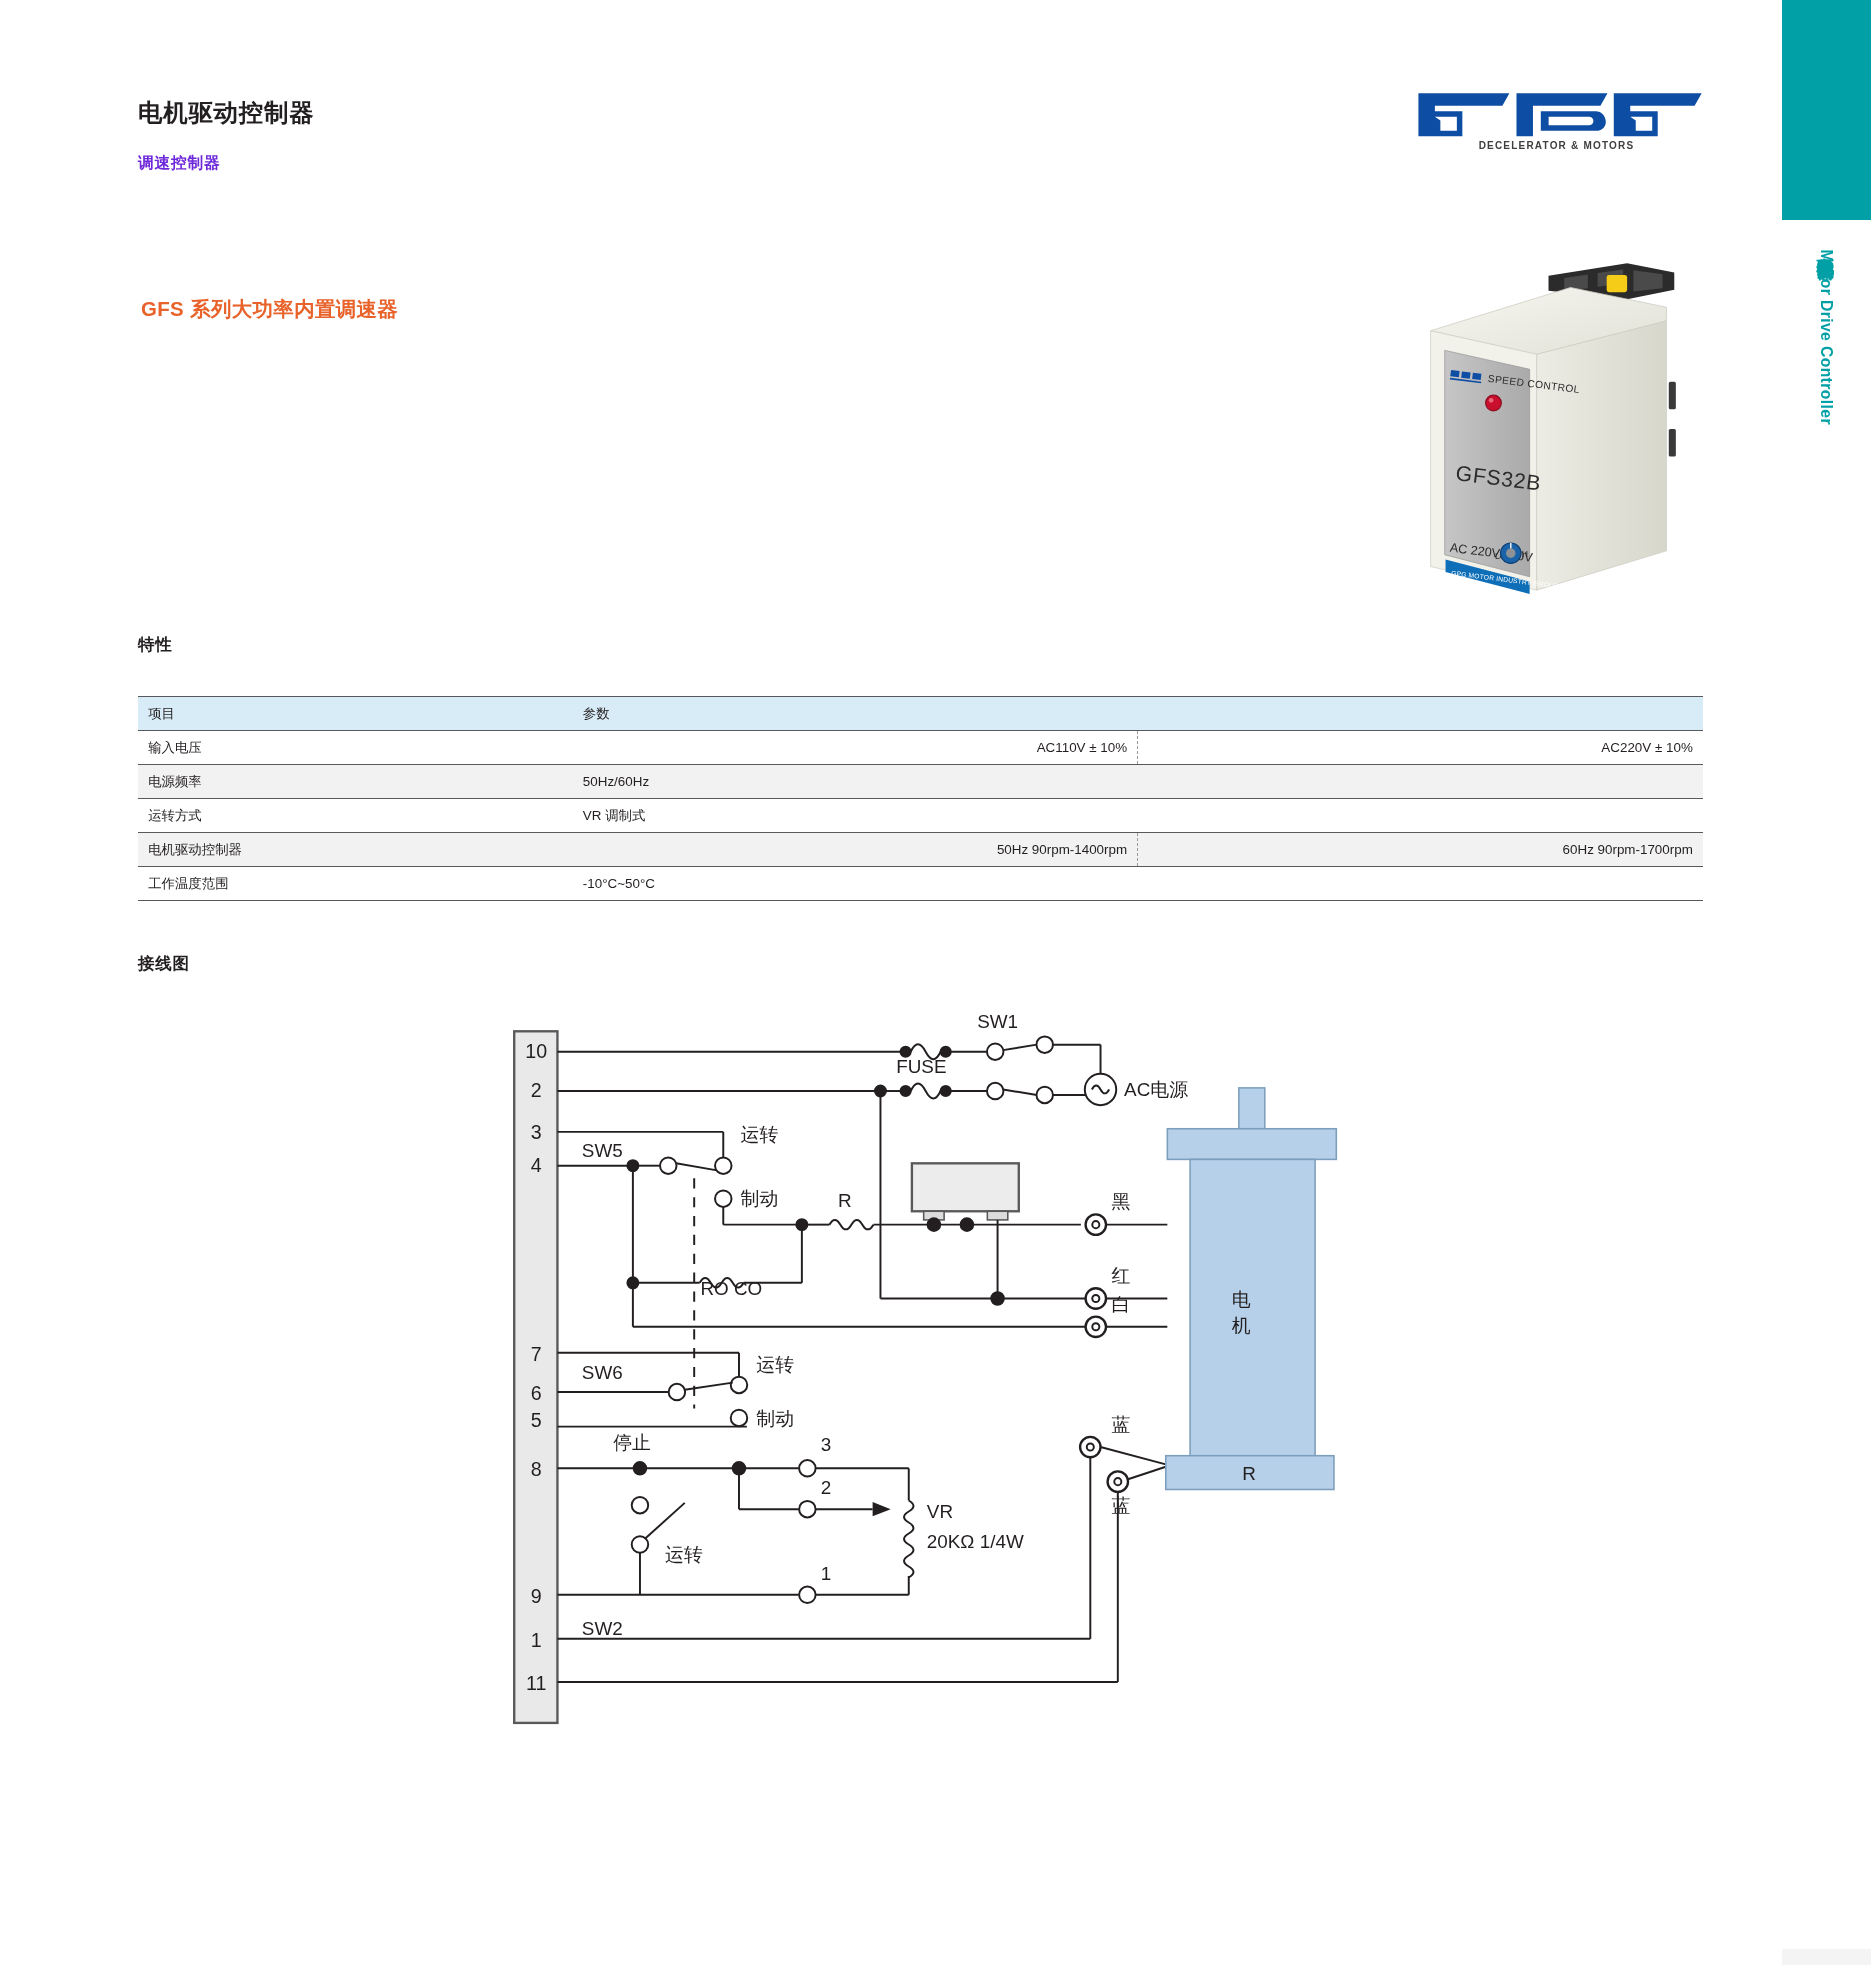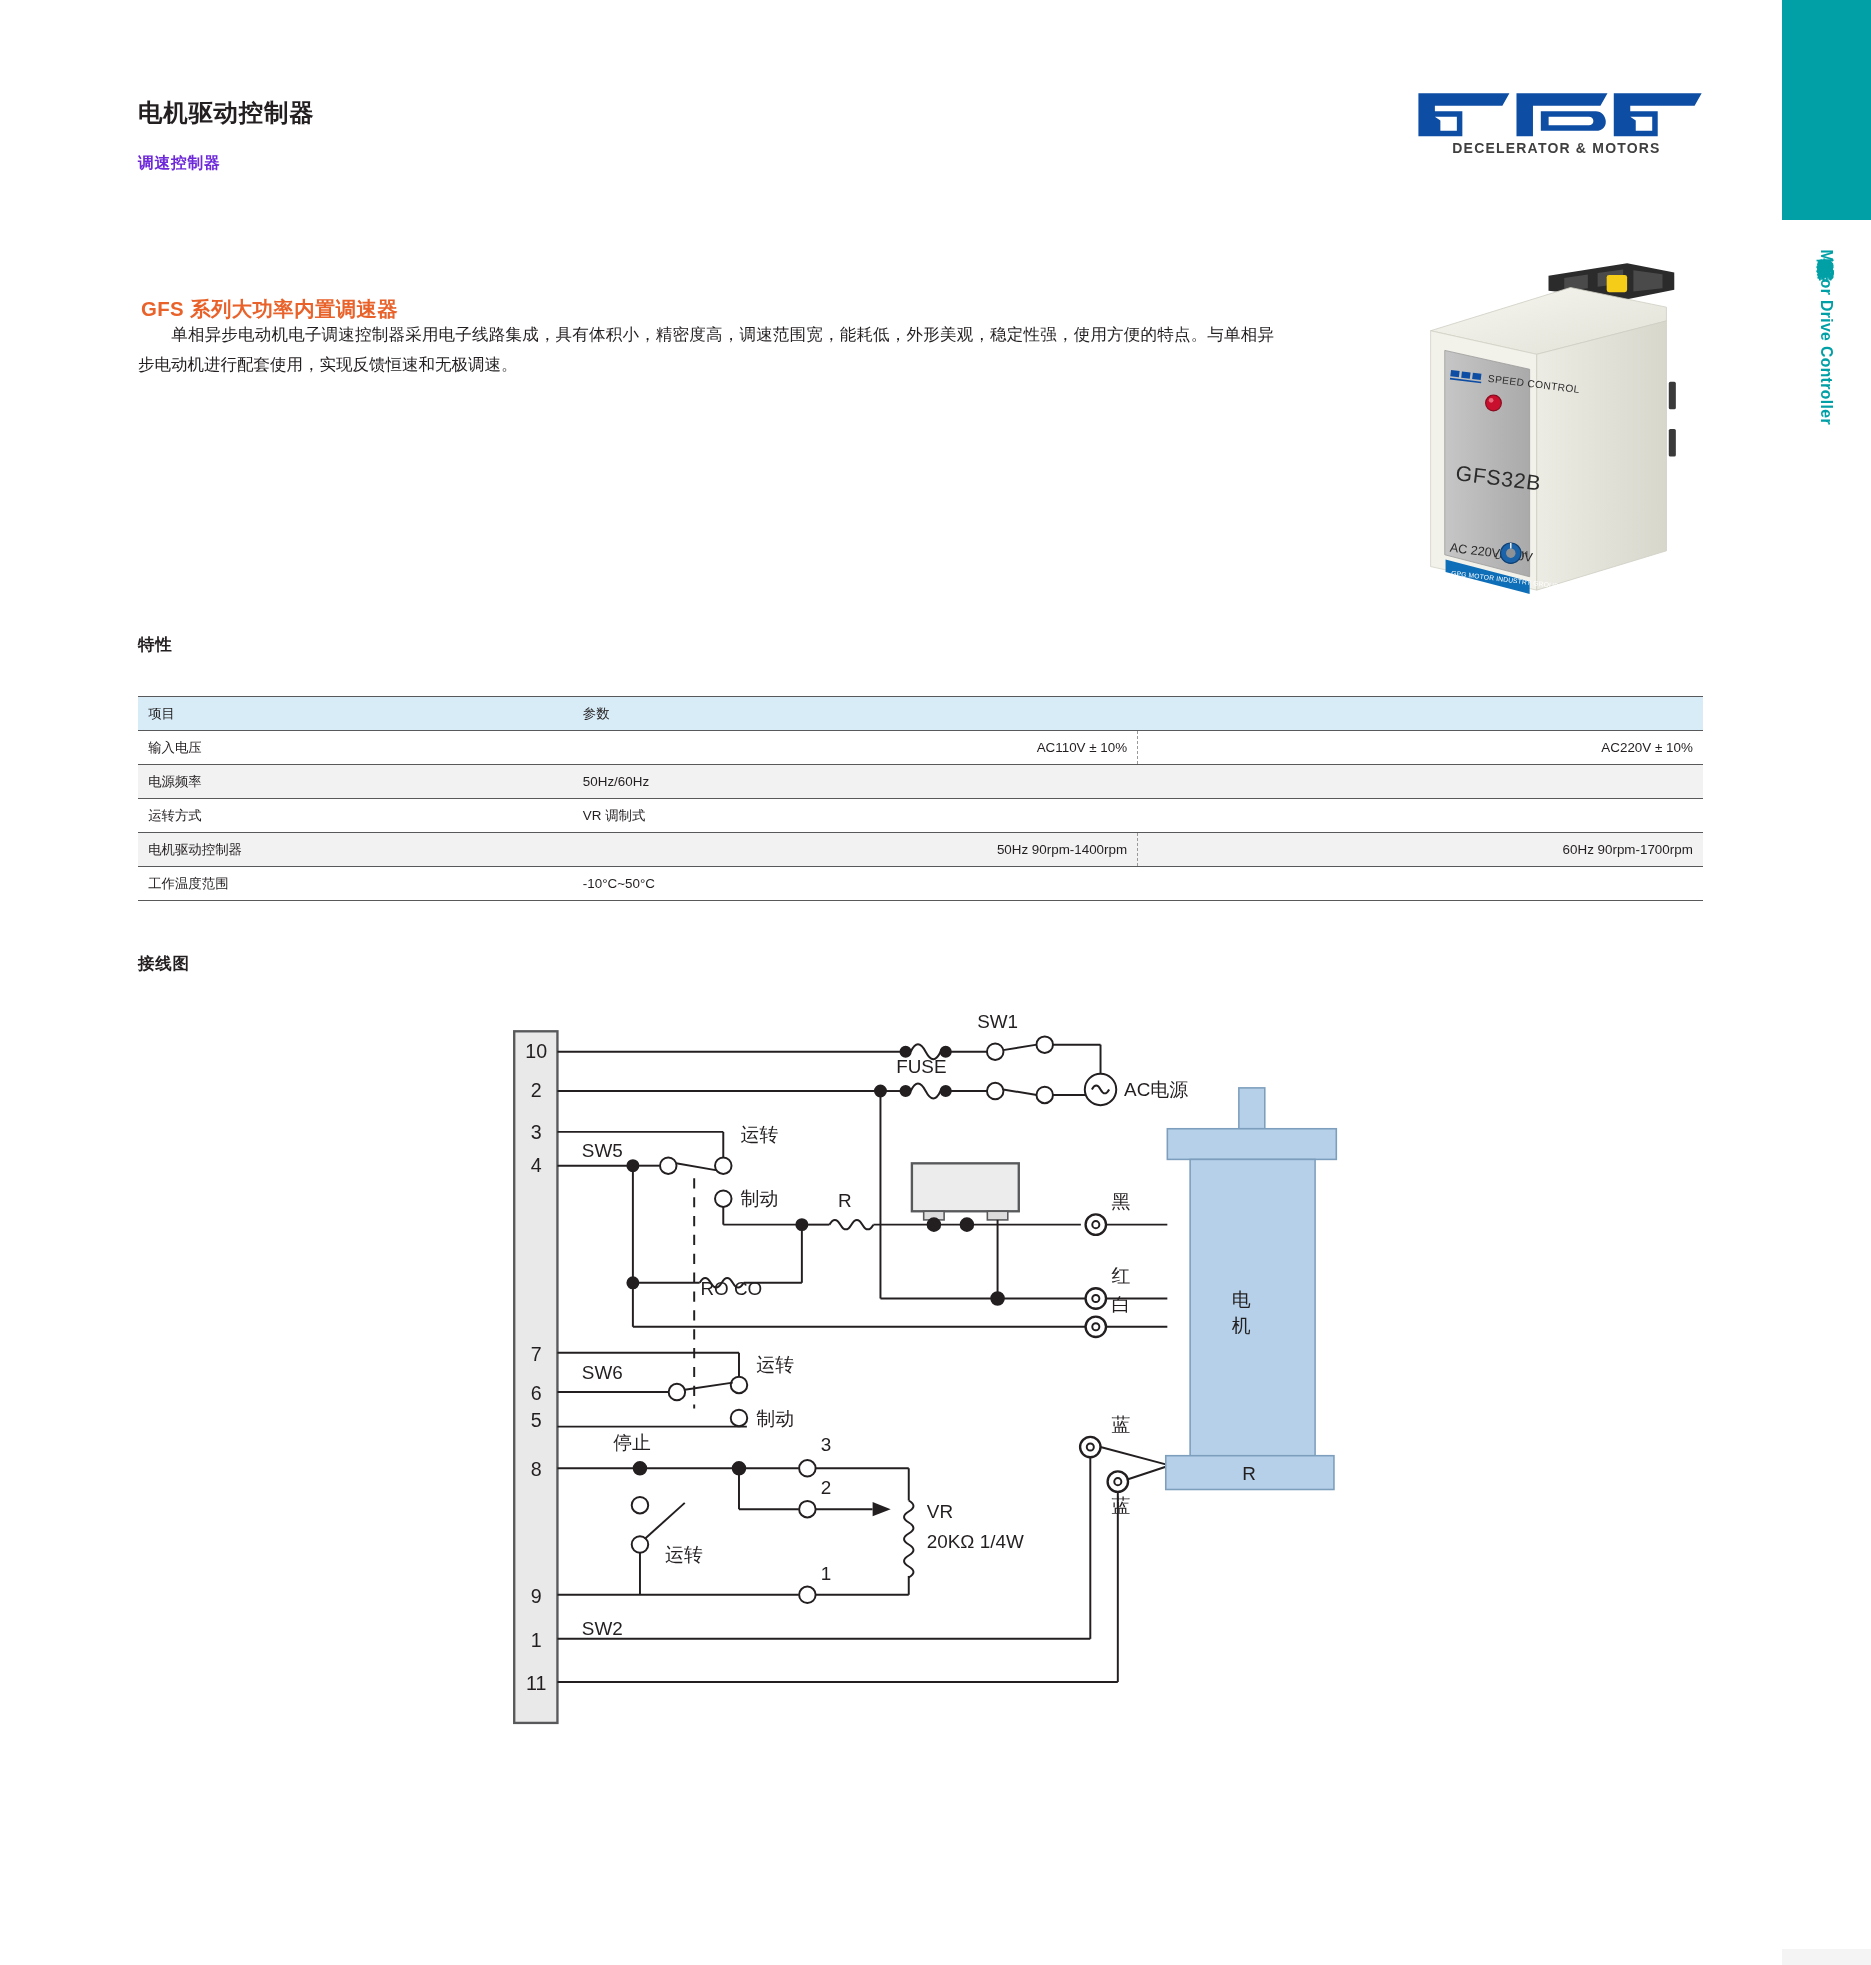--- a/index.html
+++ b/index.html
@@ -39,21 +39,21 @@
   }
   #header-sub{
     position:absolute;left:138px;top:153px;
     font-size:15.7px;font-weight:bold;color:#6d28d9;letter-spacing:0.8px;
   }
 
   
   #logo{position:absolute;left:1411px;top:90px;width:291px;height:71px;}
   #logo .tag{
     position:absolute;left:0;top:50px;width:291px;text-align:center;
-    font-size:14px;font-weight:bold;color:#3f3f3f;letter-spacing:1.2px;
+    font-size:10px;font-weight:bold;color:#3f3f3f;letter-spacing:1.2px;
   }
 
   
   #sec-title{
     position:absolute;left:141px;top:258px;
     font-size:20.4px;font-weight:bold;color:#e8622a;letter-spacing:0.4px;margin-top:37px;
   }
 
   
   #intro{
@@ -124,21 +124,20 @@
 
         <path d="M516 8 L740 8 L722 40 L558 40 L558 54 L628 54 L628 118 L516 118 Z"></path>
         <path d="M558 68 L614 68 L614 104 L572 104 L572 78 Z" fill="#ffffff"></path>
       </g>
     </svg>
     <div class="tag">DECELERATOR &amp; MOTORS</div>
   </div>
 
   <div id="sec-title">GFS 系列大功率内置调速器</div>
 
-  <div id="intro"><span class="ind"></span><span>单相异步电动机电子调速控制器采用电子线路集成，具有体积小，精密度高，调速范围宽，能耗低，外形美观，稳定性强，使用方便的特点。与单相异步电动机进行配套使用，实现反馈恒速和无极调速。</span></div>
 
   <div id="photo">
     <svg width="338" height="354" viewBox="0 0 860 900">
       <defs>
         <linearGradient id="bodyTop" x1="0" y1="0" x2="1" y2="1">
           <stop offset="0%" stop-color="#f7f6f0"></stop>
             <stop offset="100%" stop-color="#e2e1d7"></stop>
         </linearGradient>
         <linearGradient id="bodySide" x1="0" y1="0" x2="1" y2="0">
           <stop offset="0%" stop-color="#edece4"></stop>

